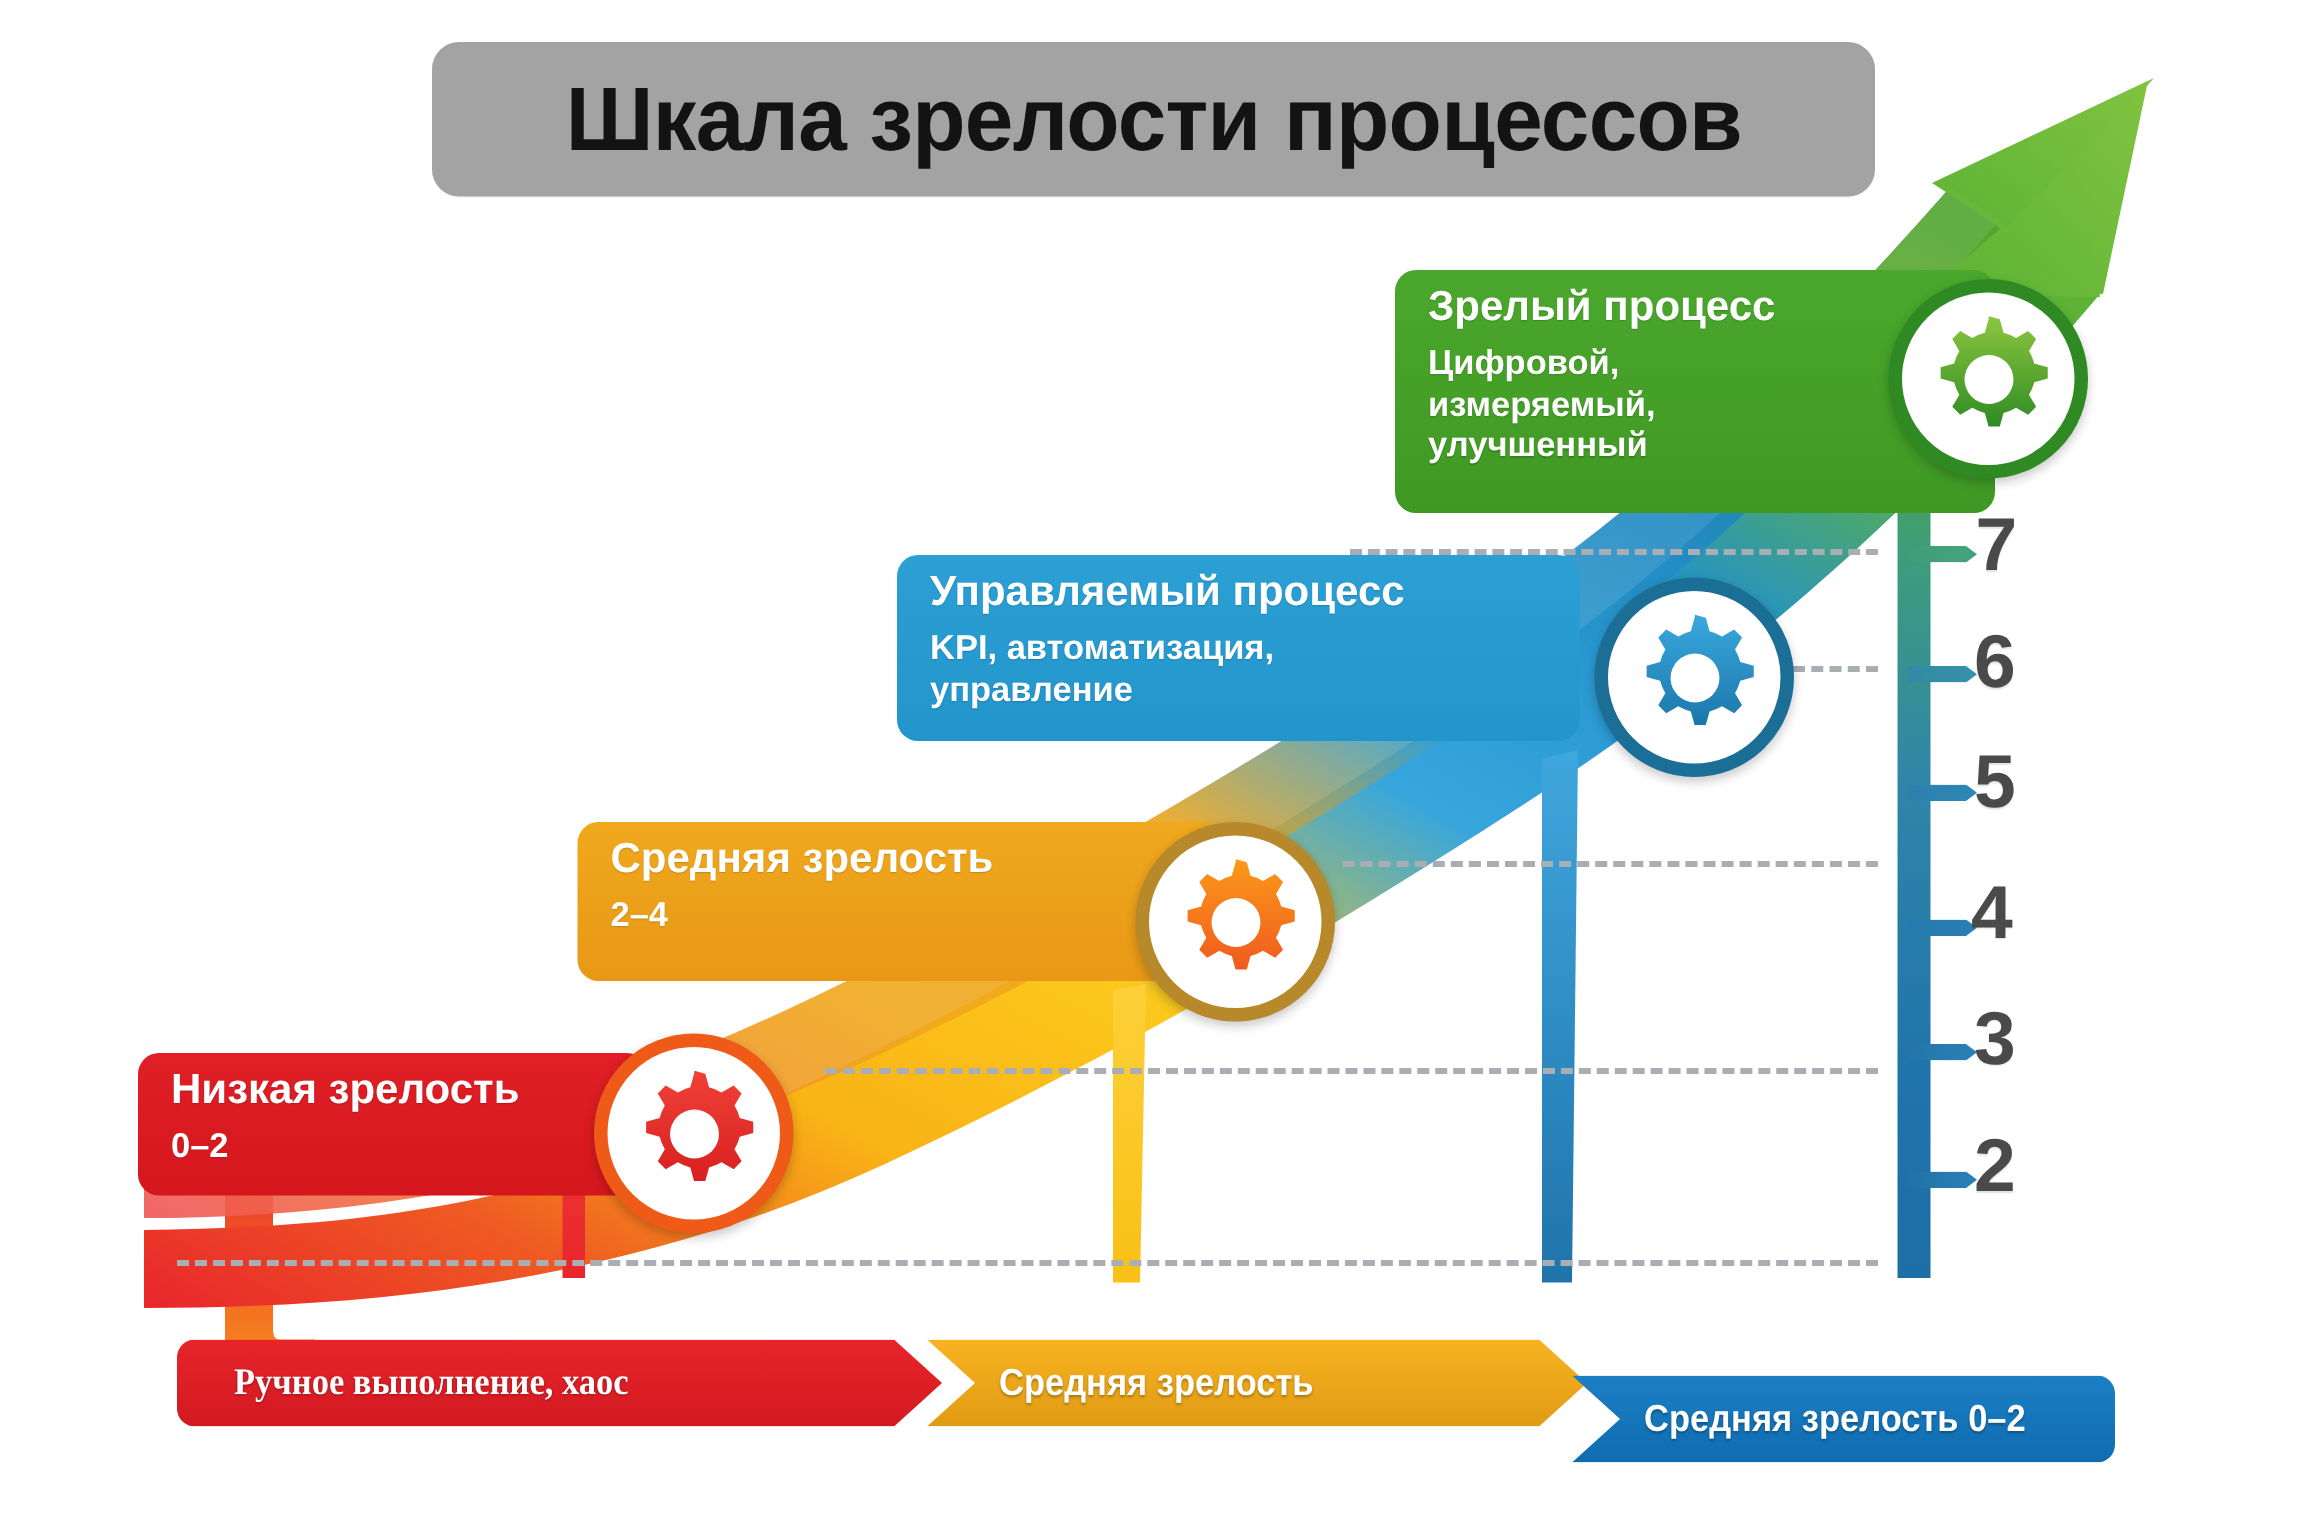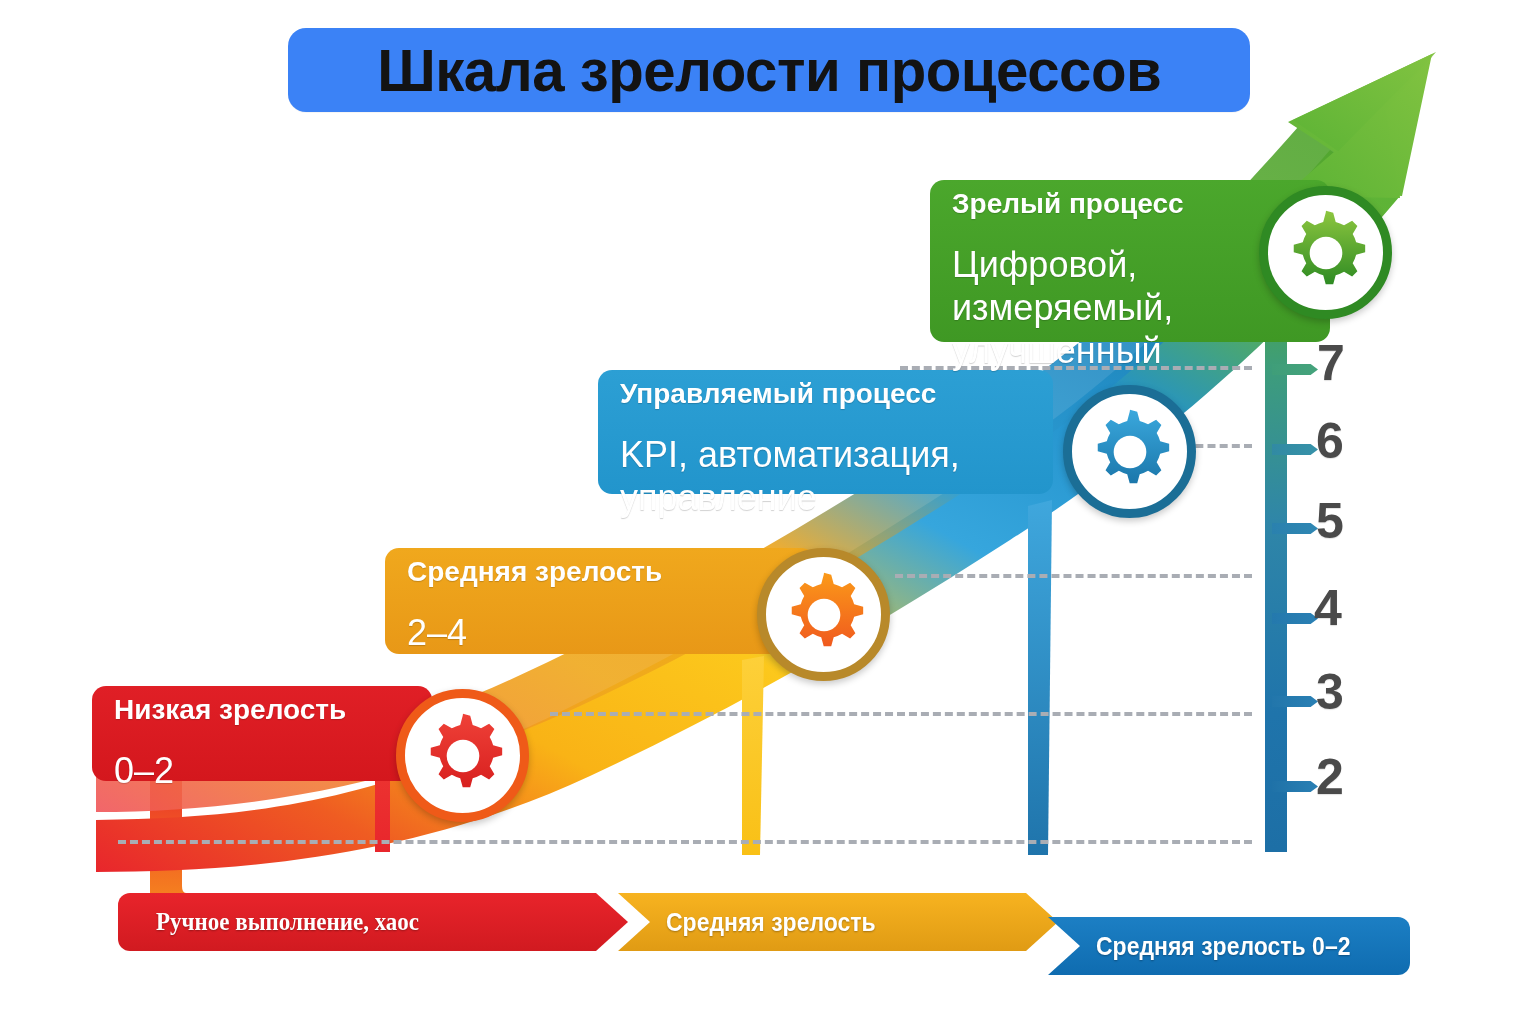--- a/index.html
+++ b/index.html
@@ -23,22 +23,22 @@
     width: 1536px;
     height: 1024px;
   }
 
   
   .title-plate {
     position: absolute;
     left: 288px;
     top: 28px;
     width: 962px;
-    height: 84px;
-    background: #3b82f6;
+    height: 103px;
+    background: #a3a3a3;
     border-radius: 18px;
     display: flex;
     align-items: center;
     justify-content: center;
     box-shadow: 0 1px 0 rgba(0,0,0,0.04);
   }
   .title-text {
     font-size: 60px;
     font-weight: bold;
     color: #131313;
@@ -56,29 +56,29 @@
     padding: 7px 22px 16px 22px;
     text-shadow: 0 1px 1px rgba(0,0,0,0.18);
   }
   .card .c-title {
     font-size: 28px;
     font-weight: bold;
     line-height: 1.18;
     white-space: nowrap;
   }
   .card .c-sub {
-    font-size: 36px;
-    font-weight: normal;
+    font-size: 23px;
+    font-weight: bold;
     line-height: 1.2;
-    margin-top: 23px;
+    margin-top: 8px;
     white-space: pre-line;
   }
 
   #card-0 {           
-    left: 92px;  top: 686px;  width: 340px; height: 95px;
+    left: 92px;  top: 702px;  width: 340px; height: 95px;
     background: linear-gradient(180deg,#e01f26 0%, #d4171d 100%);
   }
   #card-1 {           
     left: 385px; top: 548px;  width: 430px; height: 106px;
     background: linear-gradient(180deg,#f0a81d 0%, #e89817 100%);
   }
   #card-2 {           
     left: 598px; top: 370px;  width: 455px; height: 124px;
     background: linear-gradient(180deg,#2c9fd4 0%, #2295cc 100%);
   }

